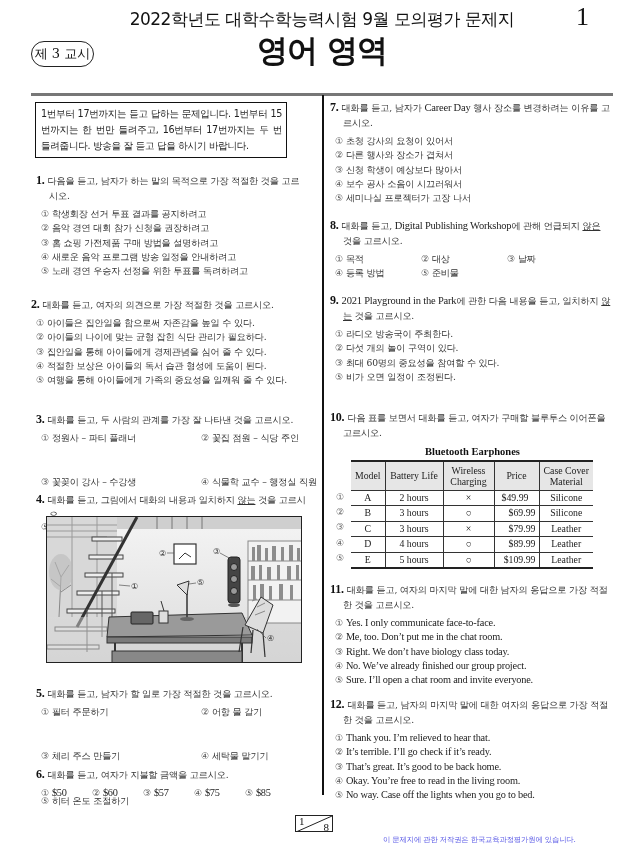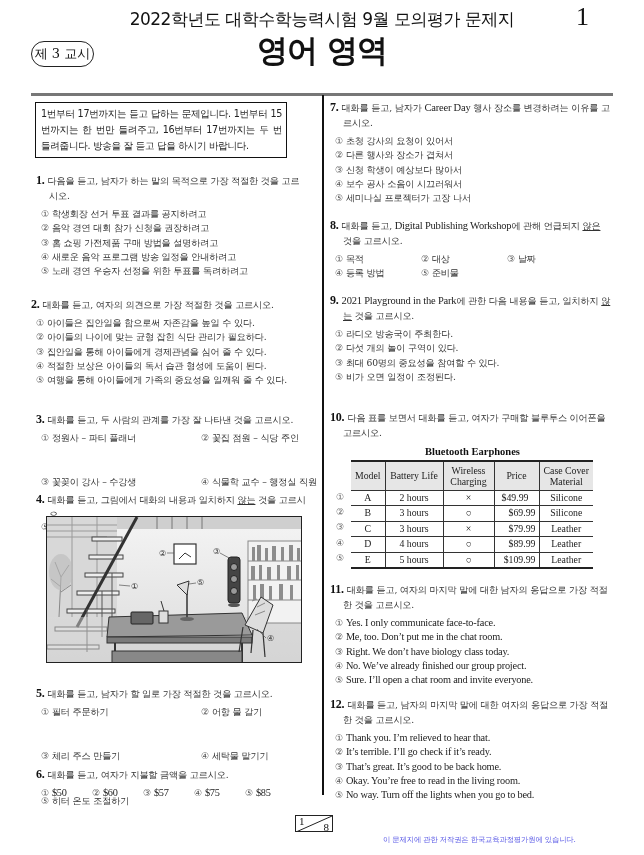--- a/index.html
+++ b/index.html
@@ -358,21 +358,21 @@
   </div>
 </div>
 
 <div class="q" style="left:330px; top:697px; width:282px;">
   <span class="stem"><span class="num">12.</span><span>대화를 듣고, 남자의 마지막 말에 대한 여자의 응답으로 가장 적절한 것을 고르시오.</span></span>
   <div class="opts">
     <span class="opt"><span class="mk">①</span><span class="en-opt">Thank you. I’m relieved to hear that.</span></span>
     <span class="opt"><span class="mk">②</span><span class="en-opt">It’s terrible. I’ll go check if it’s ready.</span></span>
     <span class="opt"><span class="mk">③</span><span class="en-opt">That’s great. It’s good to be back home.</span></span>
     <span class="opt"><span class="mk">④</span><span class="en-opt">Okay. You’re free to read in the living room.</span></span>
-    <span class="opt"><span class="mk">⑤</span><span class="en-opt">No way. Turn off the lights when you go to bed.</span></span>
+    <span class="opt"><span class="mk">⑤</span><span class="en-opt">No way. Case off the lights when you go to bed.</span></span>
   </div>
 </div>
 
 <div class="page-box">
   <svg width="38" height="17" style="position:absolute;left:0;top:0">
     <line x1="0" y1="16" x2="36" y2="0" stroke="#222" stroke-width="1"></line>
   </svg>
   <span class="a">1</span>
   <span class="b">8</span>
 </div>

